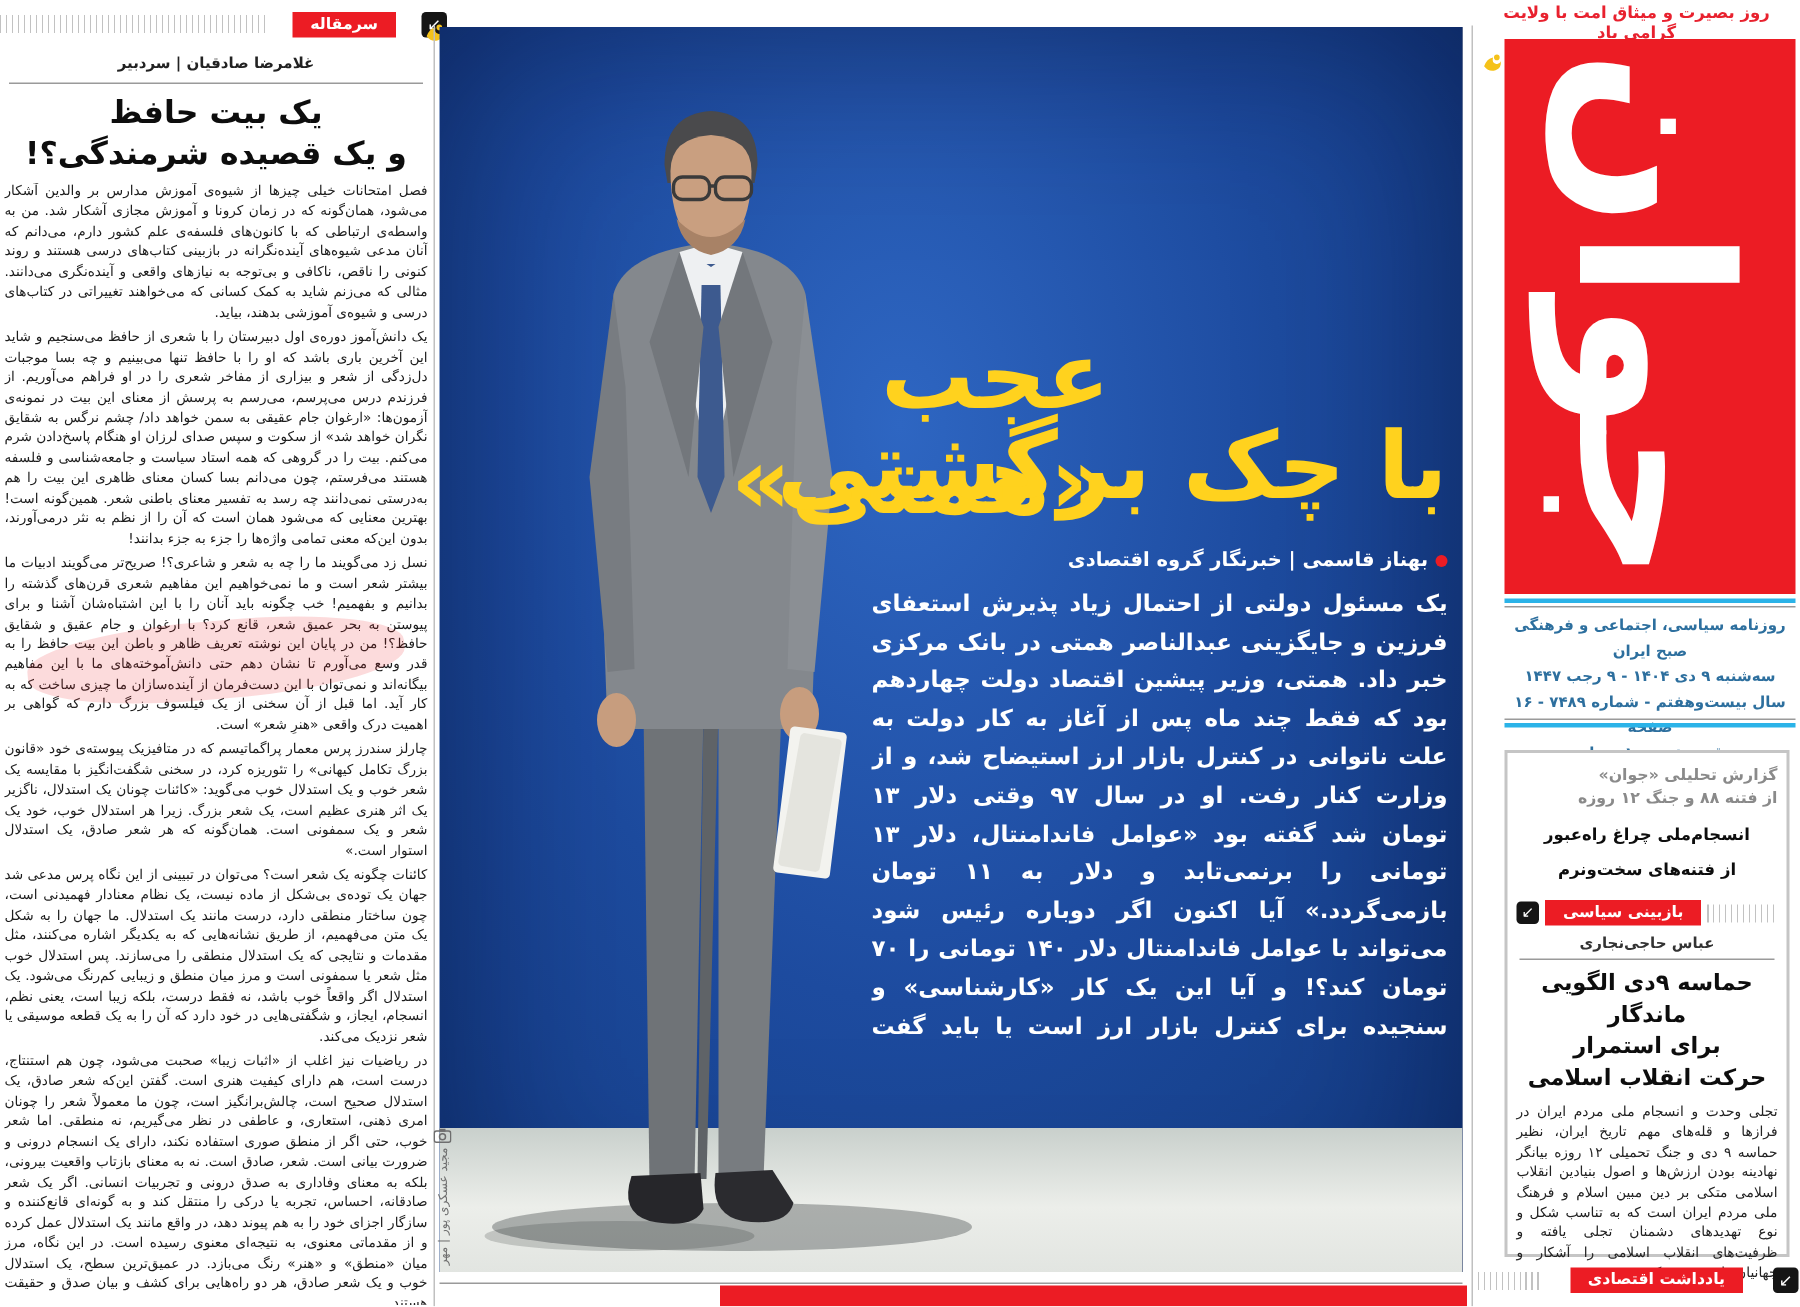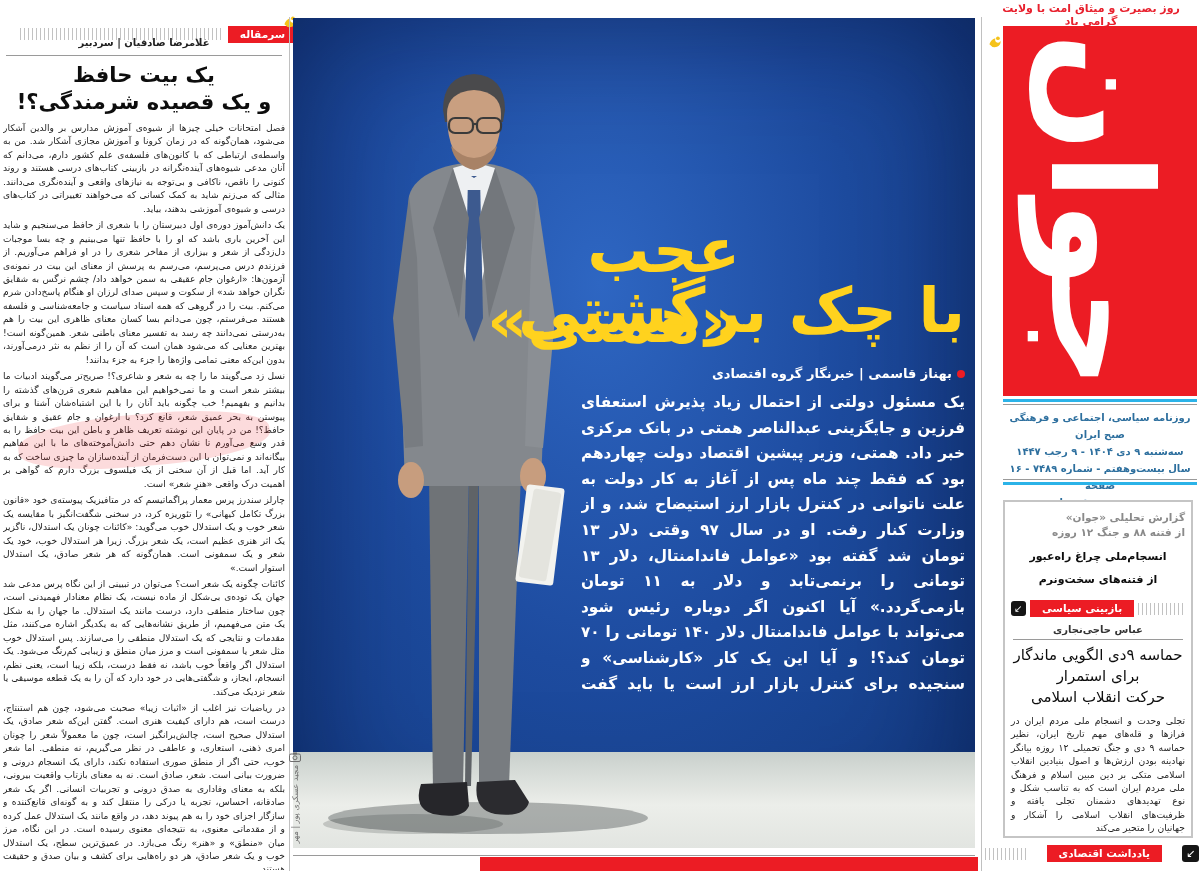--- a/index.html
+++ b/index.html
@@ -8,21 +8,21 @@
   .abs{position:absolute;}
   
   .barcode{height:12px;background:repeating-linear-gradient(90deg,#c2c2c2 0 1px,transparent 1px 4px);}
   .red-badge{background:#ec1c24;color:#fff;font-size:10.5px;font-weight:bold;
              padding:2px 12px 3px;white-space:nowrap;line-height:12px;}
   .logo-square{width:17px;height:17px;background:#151515;border-radius:3px;color:#fff;
                font-size:11px;display:flex;align-items:center;justify-content:center;flex:none;}
   .rule{background:#9a9a9a;height:1px;}
   .vr{width:1px;background:#c0c0c0;}
   
-  .ed-header{left:0;top:25px;width:298px;height:18px;display:flex;align-items:center;direction:ltr;gap:4px;margin-left:20px;}
+  .ed-header{left:0;top:7px;width:298px;height:18px;display:flex;align-items:center;direction:ltr;gap:17px;}
   .ed-header .barcode{flex:1;}
   .ed-author{left:0;top:37px;width:288px;text-align:center;font-size:10px;color:#222;font-weight:bold;}
   .ed-rule{left:6px;top:55px;width:276px;}
   .ed-headline{left:0;top:62px;width:288px;text-align:center;font-weight:bold;color:#0d0d0d;
                font-size:21px;line-height:27px;}
   .ed-body{left:3px;top:122px;width:282px;height:748px;overflow:hidden;font-size:9.1px;
            line-height:13.45px;text-align:justify;color:#1c1c1c;}
   .ed-body p{margin:0 0 3px 0;}
   .watermark{left:18px;top:414px;width:252px;height:52px;background:rgba(236,28,36,.16);
              border-radius:45%;transform:rotate(-5deg);pointer-events:none;}
@@ -63,21 +63,21 @@
   .cyan-bot{left:1003px;top:482px;width:194px;}
   .report-box{left:1003px;top:500px;width:190px;height:338px;border:2px solid #c5c5c5;
               box-sizing:border-box;padding:8px 6px 4px;background:#fff;}
   .kicker{text-align:right;color:#8a8a8a;font-size:10.5px;line-height:15px;font-weight:bold;}
   .rep-headline{text-align:center;color:#0d0d0d;font-weight:bold;font-size:11px;line-height:23px;margin-top:5px;}
   .badge-row{display:flex;align-items:center;direction:ltr;gap:4px;margin-top:9px;}
   .badge-row .barcode{flex:1;}
   .badge-row .logo-square{width:15px;height:15px;font-size:10px;}
   .rc-author{text-align:center;color:#333;font-size:10px;font-weight:bold;margin-top:7px;}
   .rc-rule{margin:4px 2px 0;}
-  .note-headline{text-align:center;color:#0d0d0d;font-weight:normal;font-size:15px;line-height:21px;margin-top:5px;}
+  .note-headline{text-align:center;color:#0d0d0d;font-weight:bold;font-size:15px;line-height:21px;margin-top:5px;}
   .note-body{font-size:9.2px;line-height:13.4px;text-align:justify;color:#222;margin-top:6px;}
   .br-row{left:985px;top:845px;width:214px;height:17px;display:flex;align-items:center;direction:ltr;gap:20px;}
   .br-row .barcode{flex:1;}
   .vr-left{left:289px;top:17px;height:854px;}
   .vr-right{left:981px;top:17px;height:854px;}
 </style>
 </head>
 <body>
 
 <div class="page">

